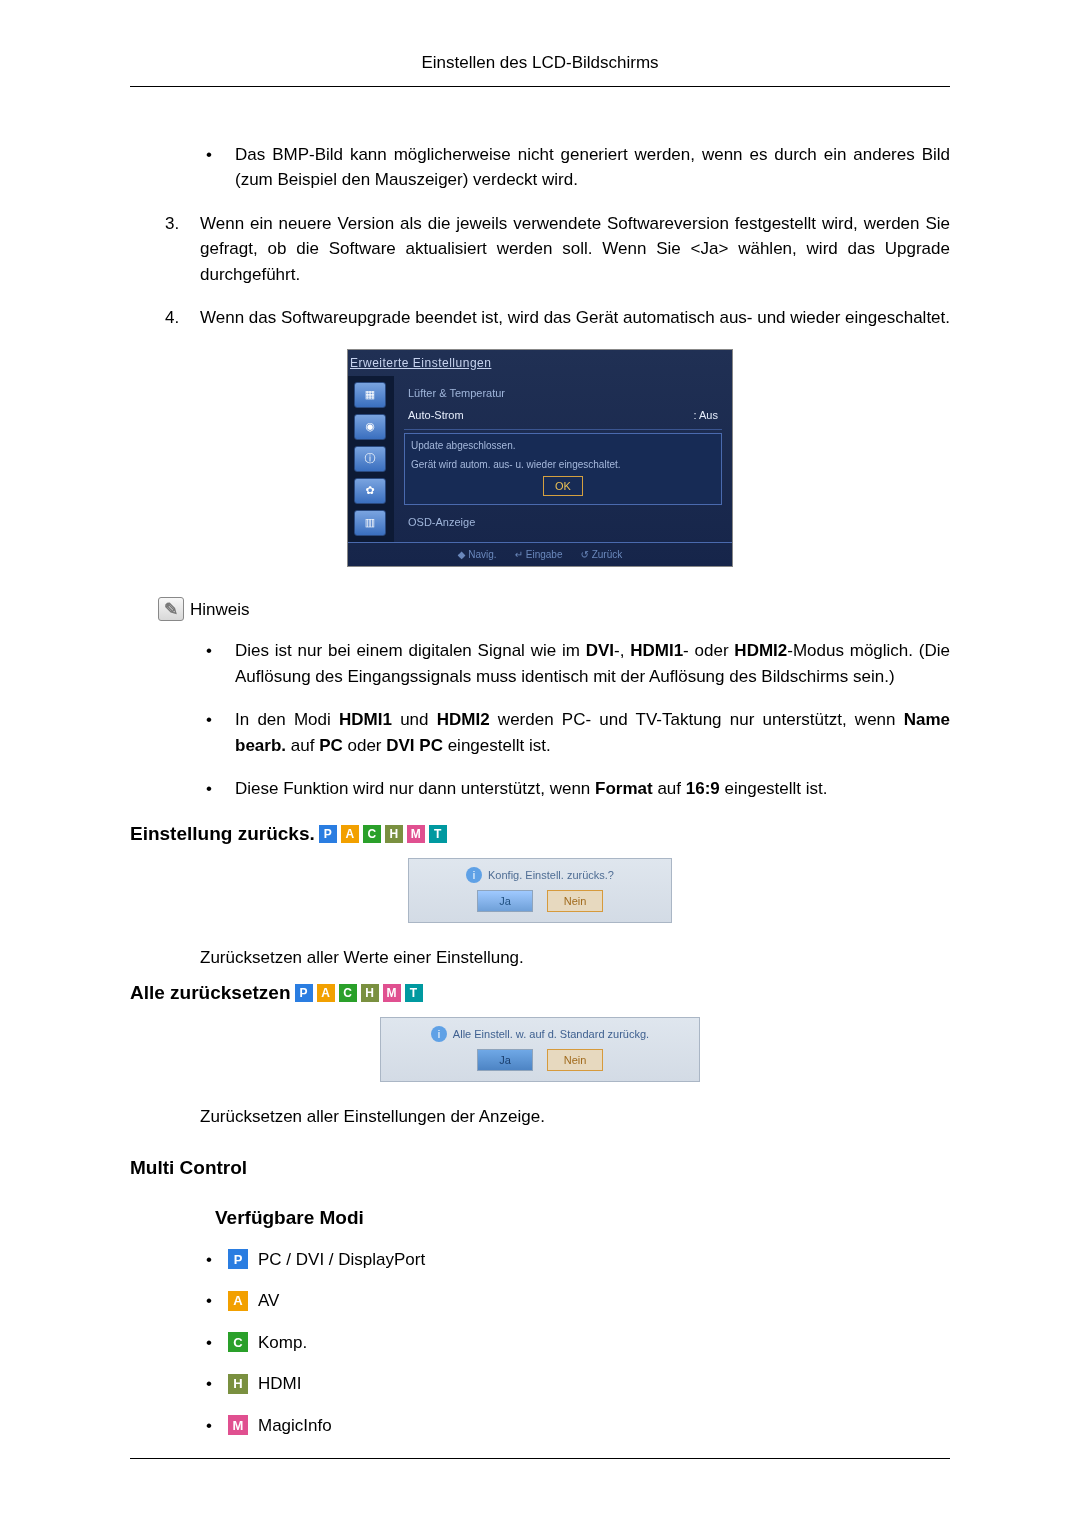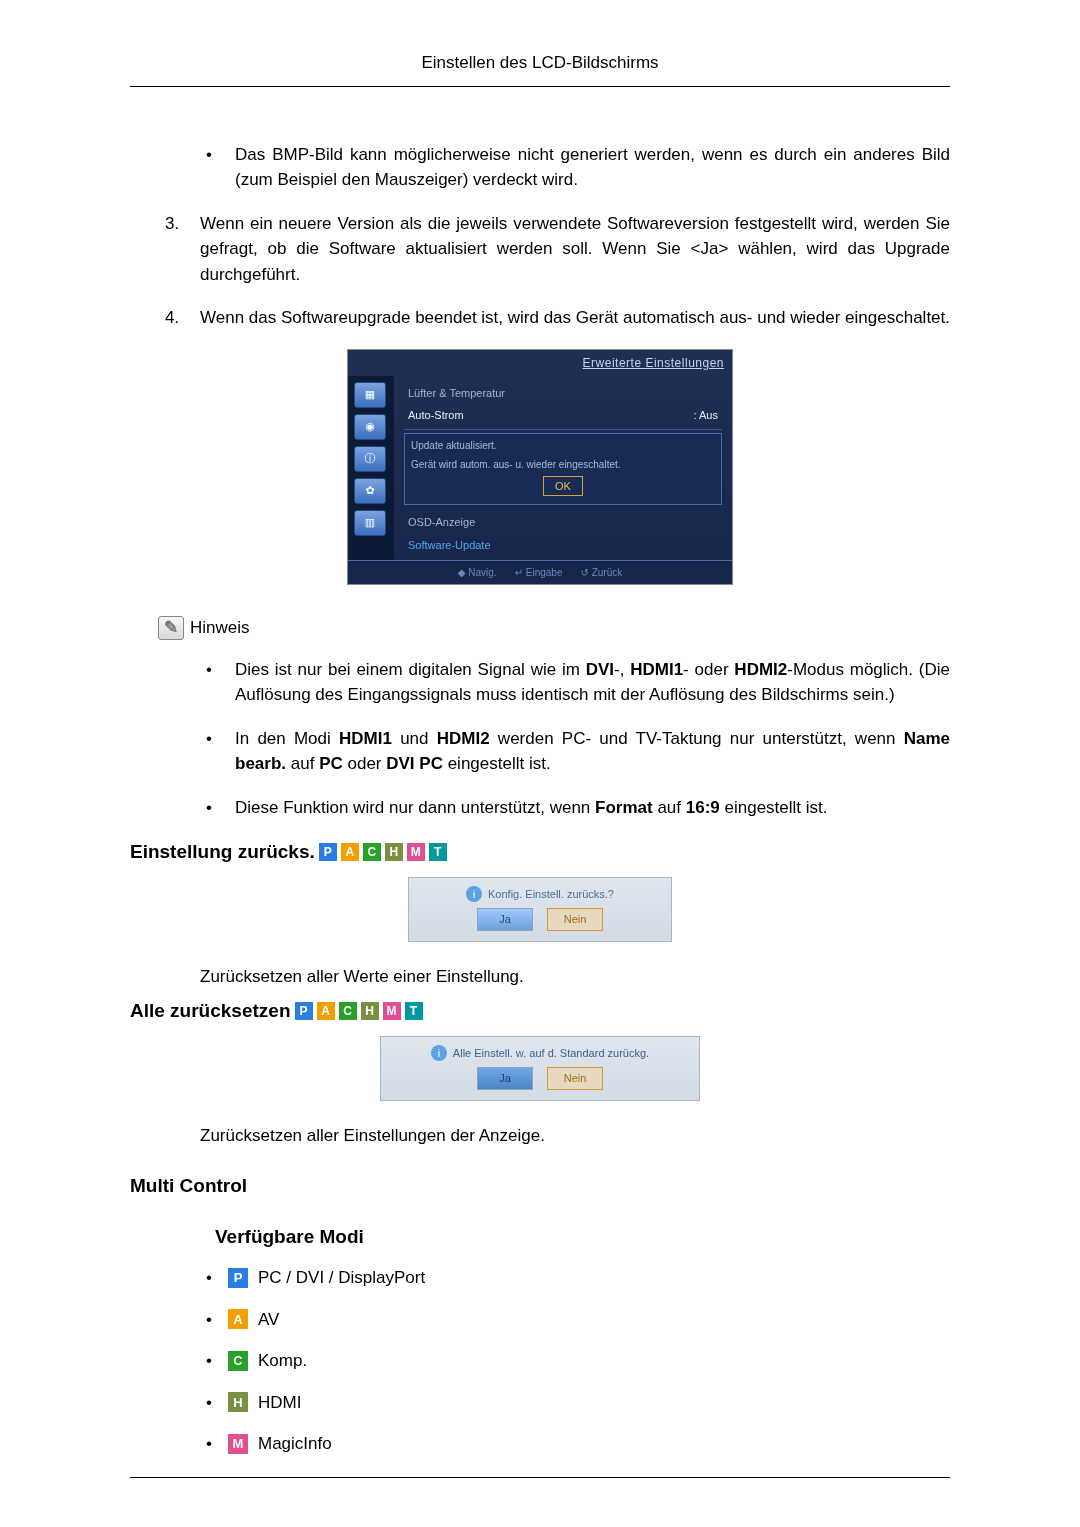--- a/index.html
+++ b/index.html
@@ -46,22 +46,22 @@
   .osd-wrap { display: flex; justify-content: center; margin: 6px 0 30px 0; }
   .osd {
     width: 386px;
     background: linear-gradient(#203054, #16254a);
     border: 1px solid #888;
     font-size: 11px;
     color: #cfdff7;
     position: relative;
   }
   .osd-title {
-    text-align: right;
-    padding: 4px 8px;
+    text-align: left;
+    padding: 4px 2px;
     color: #c6d2ee;
     font-size: 12px;
     text-decoration: underline;
     letter-spacing: 0.5px;
   }
   .osd-body { display: flex; }
   .osd-icons {
     width: 46px;
     background: #0d1a35;
     display: flex;
@@ -277,26 +277,25 @@
         <div class="osd-icon">▥</div>
       </div>
       <div class="osd-main">
         <div class="osd-row">Lüfter &amp; Temperatur</div>
         <div class="osd-row active">
           <span>Auto-Strom</span>
             <span>: Aus</span>
         </div>
         <div class="osd-sep"></div>
         <div class="osd-popup">
-          <div class="osd-popup-msg">Update aktualisiert.</div>
+          <div class="osd-popup-msg">Update abgeschlossen.</div>
           <div class="osd-popup-msg">Gerät wird autom. aus- u. wieder eingeschaltet.</div>
           <div class="osd-ok">OK</div>
         </div>
         <div class="osd-row">OSD-Anzeige</div>
-        <div class="osd-row osd-link">Software-Update</div>
       </div>
     </div>
     <div class="osd-footer">
       <span>◆ Navig.</span>
       <span>↵ Eingabe</span>
       <span>↺ Zurück</span>
     </div>
   </div>
 </div>
 

